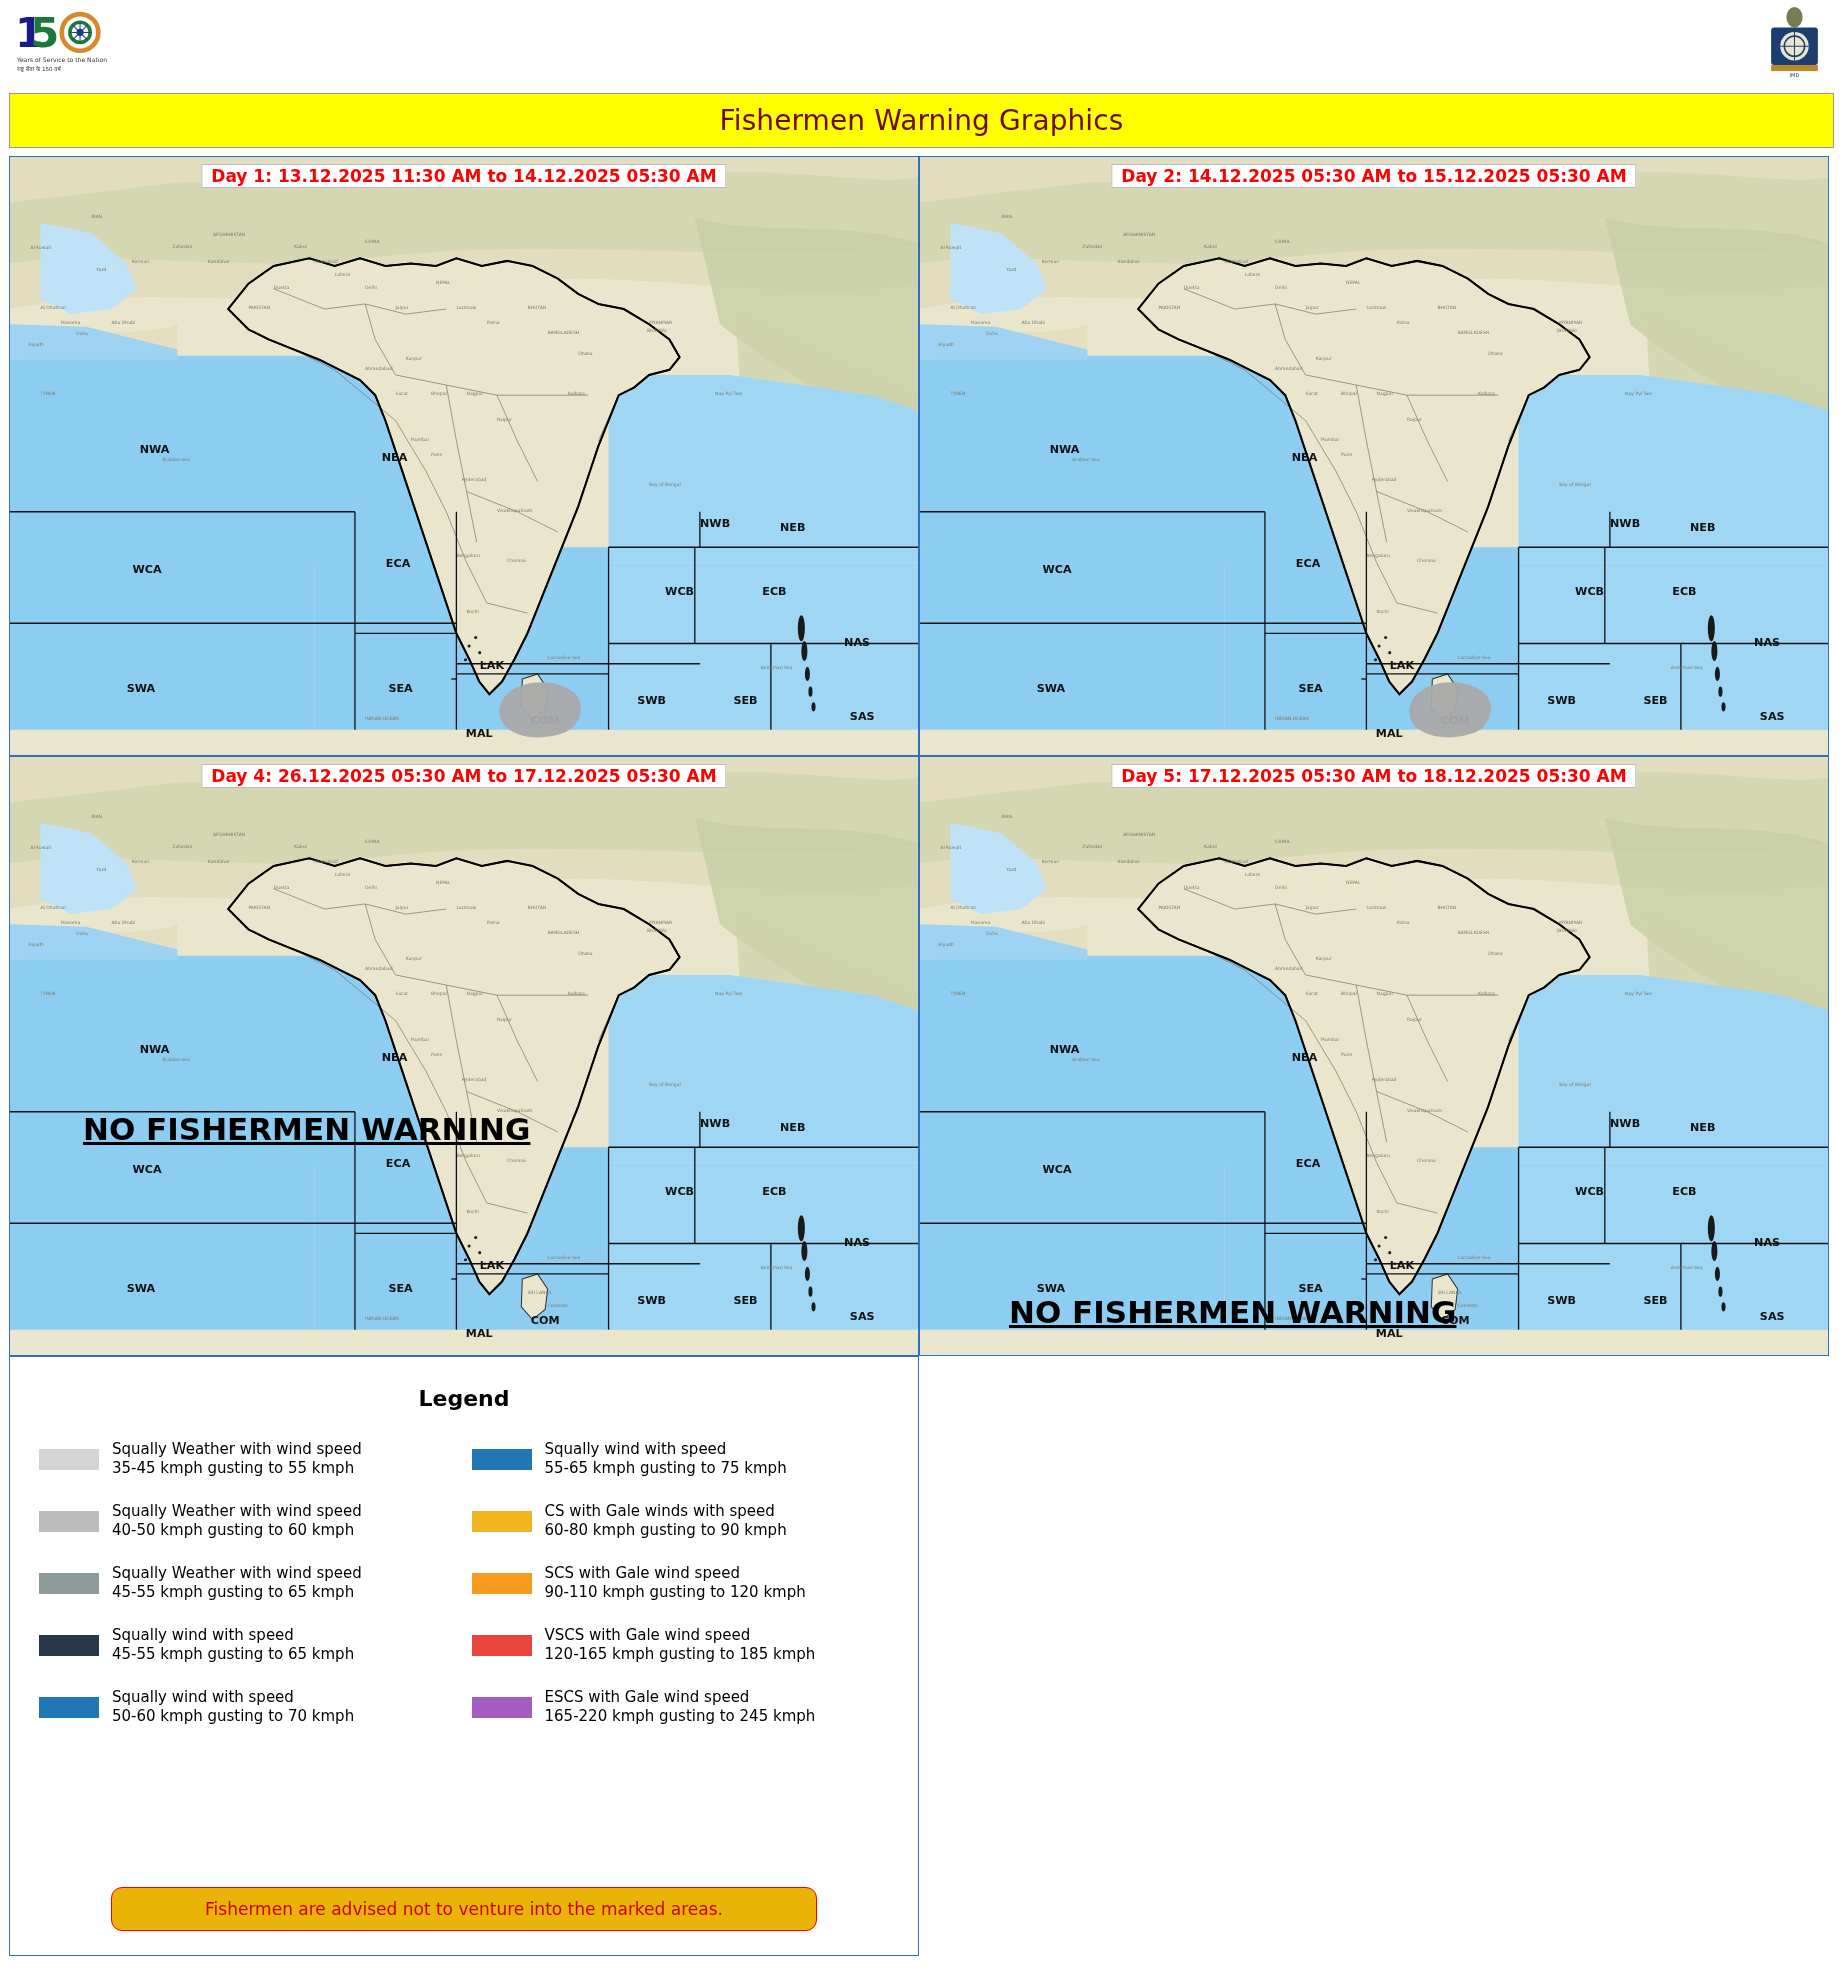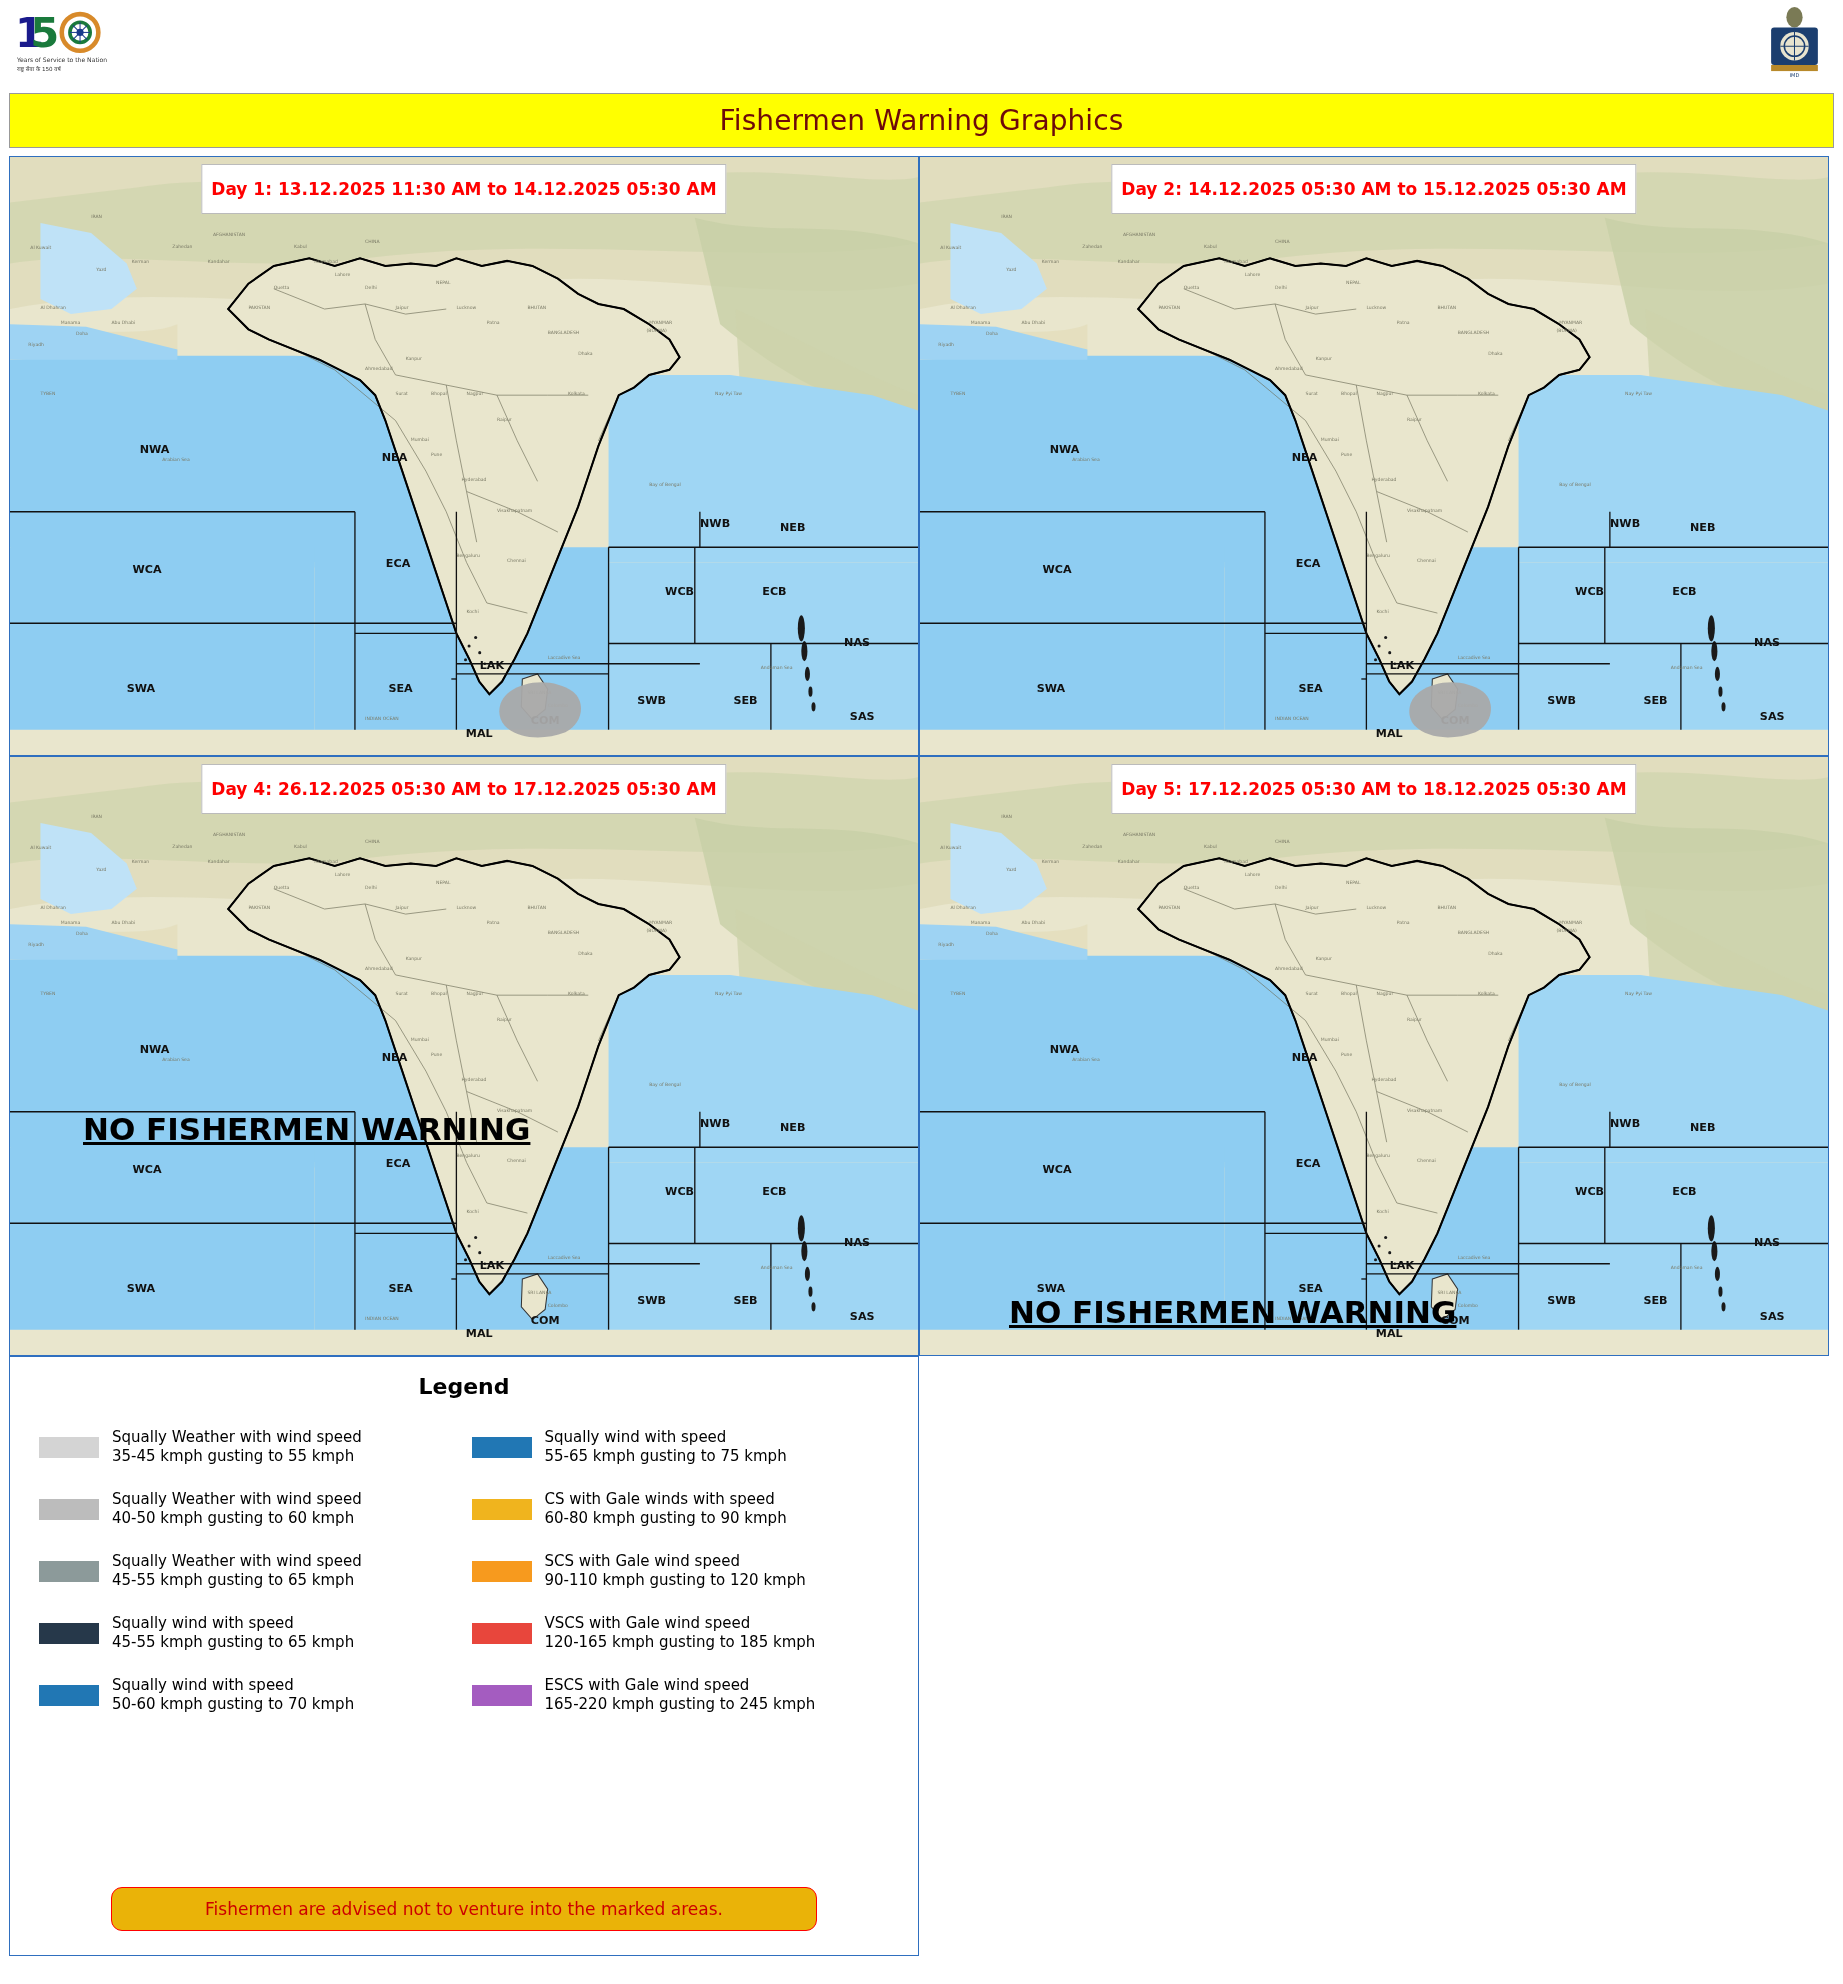--- a/index.html
+++ b/index.html
@@ -77,21 +77,21 @@
     overflow: hidden;
   }
   .panel-title {
     position: absolute;
     left: 50%;
     transform: translateX(-50%);
     top: 7px;
     z-index: 40;
     background: #ffffff;
     border: 0.5px solid #bbbbbb;
-    padding: 14px 9px;
+    padding: 1px 9px;
     font-size: 17px;
     font-weight: bold;
     color: #ff0000;
     white-space: nowrap;
     font-family: "DejaVu Sans", sans-serif;
   }
   .map-wrap {
     position: absolute;
     left: 0;
     top: 0;
@@ -122,21 +122,21 @@
     border: 1.5px solid #2f6fbf;
     box-sizing: border-box;
     background: #ffffff;
     padding: 14px 20px 10px 20px;
   }
   .legend-title {
     text-align: center;
     font-size: 22px;
     font-weight: bold;
     color: #000000;
-    margin-top: 3px;
+    margin-top: 15px;
     margin-bottom: 17px;
   }
   .legend-cols {
     display: grid;
     grid-template-columns: 1fr 1fr;
     column-gap: 15px;
     row-gap: 0px;
     padding: 0 9px;
   }
   .legend-item {

